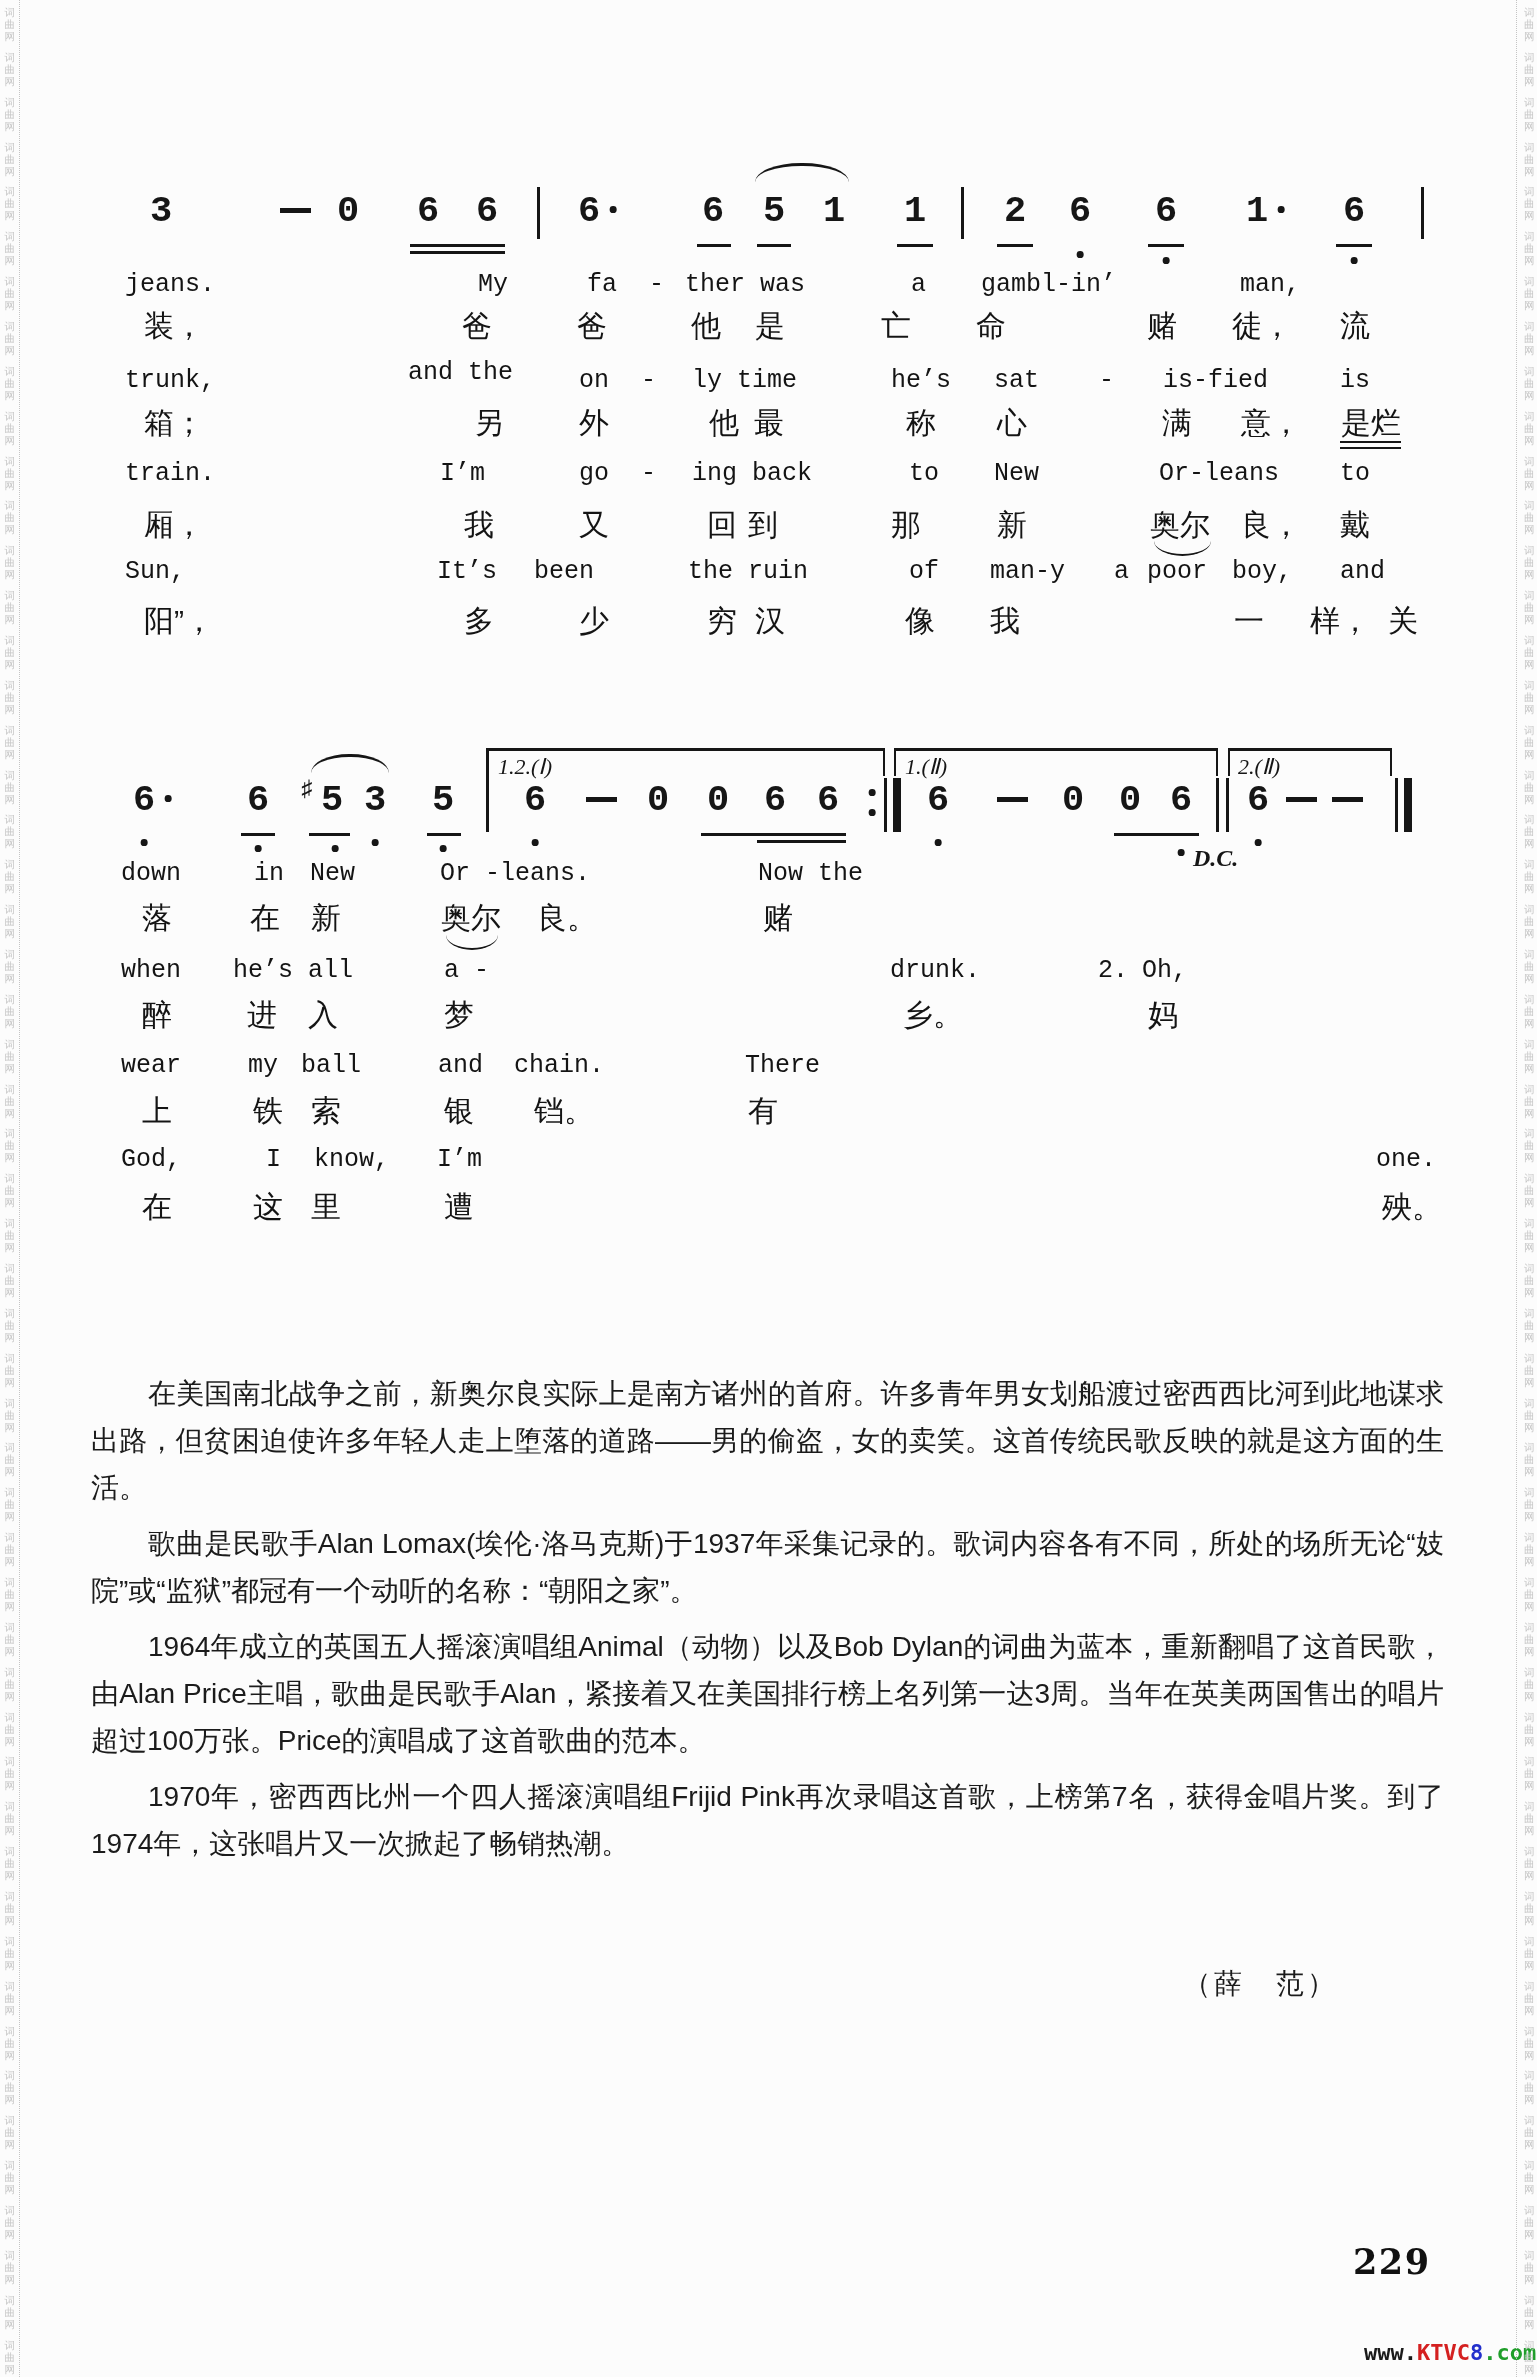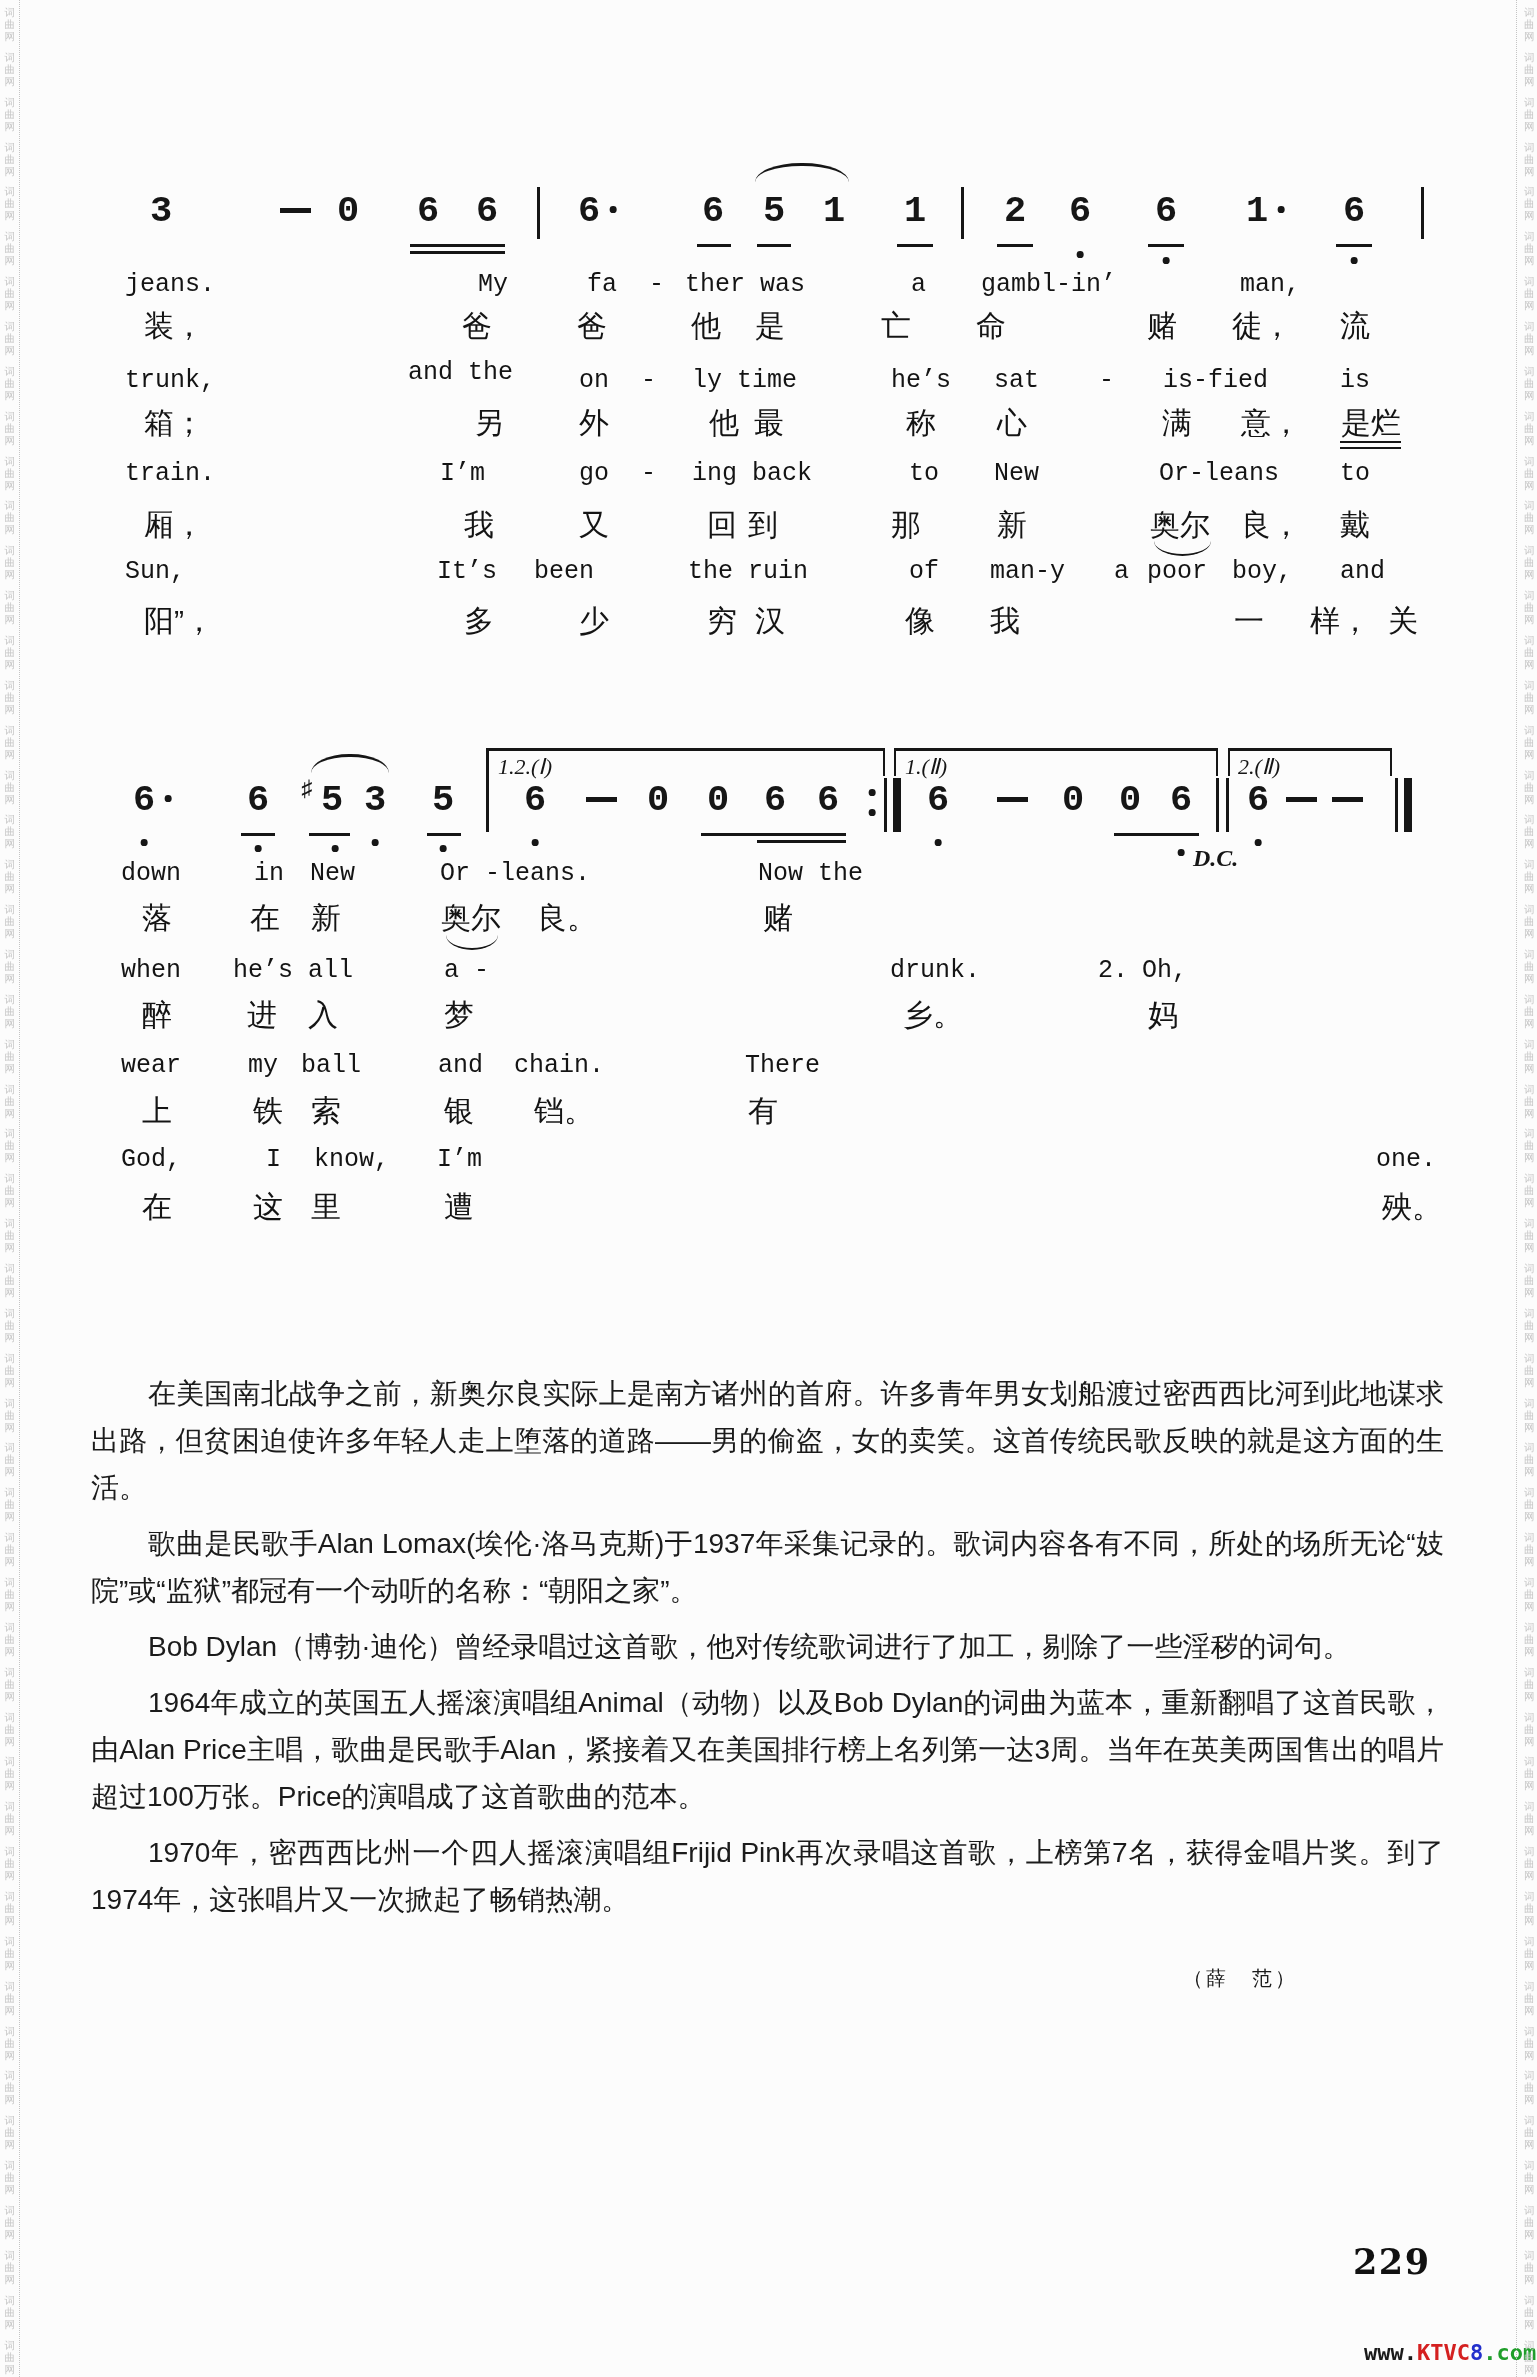--- a/index.html
+++ b/index.html
@@ -22,37 +22,36 @@
           white-space:pre;color:#141414}
   .lyr-zh{position:absolute;font-size:30px;line-height:1;white-space:pre;color:#141414;
           font-family:"Liberation Sans",sans-serif}
   .lyline{position:absolute;height:2.2px;background:#161616}
   .sidewm{position:absolute;width:16.4px;white-space:pre-line;font-size:10.5px;line-height:12px;
           color:#c6c6c6;text-align:center}
   .vrule{position:absolute;top:0;height:2377px;width:0;border-left:1.5px dotted #c4c4c4}
   #paras{position:absolute;left:91px;top:1370px;width:1353px;font-size:28px;line-height:47px;
          text-align:justify;color:#1b1b1b}
   #paras p{text-indent:57px;margin:0 0 9px 0}
-  .credit{position:absolute;left:1183px;top:1965px;font-size:20px;letter-spacing:3px;color:#1b1b1b}
+  .credit{position:absolute;left:1183px;top:1965px;font-size:28px;letter-spacing:3px;color:#1b1b1b}
   .pagenum{position:absolute;left:1353px;top:2241px;font-family:"DejaVu Serif",serif;
            font-weight:700;font-size:35px;letter-spacing:1.5px;color:#111}
   .dc{position:absolute;left:1193px;top:845px;font-family:"Liberation Serif",serif;
       font-style:italic;font-weight:700;font-size:24px;color:#161616}
   .sitewm{position:absolute;left:1364px;top:2340px;font-family:"DejaVu Sans Mono",monospace;
           font-weight:700;font-size:22px;letter-spacing:0px}
   .sitewm span{display:inline-block}
 </style>
 </head>
 <body>
 
 <div id="sheet">
   <div id="paras">
     <p>在美国南北战争之前，新奥尔良实际上是南方诸州的首府。许多青年男女划船渡过密西西比河到此地谋求出路，但贫困迫使许多年轻人走上堕落的道路——男的偷盗，女的卖笑。这首传统民歌反映的就是这方面的生活。</p>
     <p>歌曲是民歌手Alan Lomax(埃伦·洛马克斯)于1937年采集记录的。歌词内容各有不同，所处的场所无论“妓院”或“监狱”都冠有一个动听的名称：“朝阳之家”。</p>
-    <p>Bob Dylan（博勃·迪伦）曾经录唱过这首歌，他对传统歌词进行了加工，剔除了一些淫秽的词句。</p>
     <p>1964年成立的英国五人摇滚演唱组Animal（动物）以及Bob Dylan的词曲为蓝本，重新翻唱了这首民歌，由Alan Price主唱，歌曲是民歌手Alan，紧接着又在美国排行榜上名列第一达3周。当年在英美两国售出的唱片超过100万张。Price的演唱成了这首歌曲的范本。</p>
     <p>1970年，密西西比州一个四人摇滚演唱组Frijid Pink再次录唱这首歌，上榜第7名，获得金唱片奖。到了1974年，这张唱片又一次掀起了畅销热潮。</p>
   </div>
   <div class="credit">（薛　范）</div>
   <div class="dc">D.C.</div>
   <div class="pagenum">229</div>
   <div class="sitewm" id="sitewm"><span style="color: rgb(26, 26, 26);">www.</span><span style="color: rgb(212, 32, 32);">KTVC</span><span style="color: rgb(35, 48, 204);">8</span><span style="color: rgb(31, 158, 42);">.com</span></div>
 <div class="sidewm" style="left: 1.5px; top: 6px;">词
 曲
 网</div>

